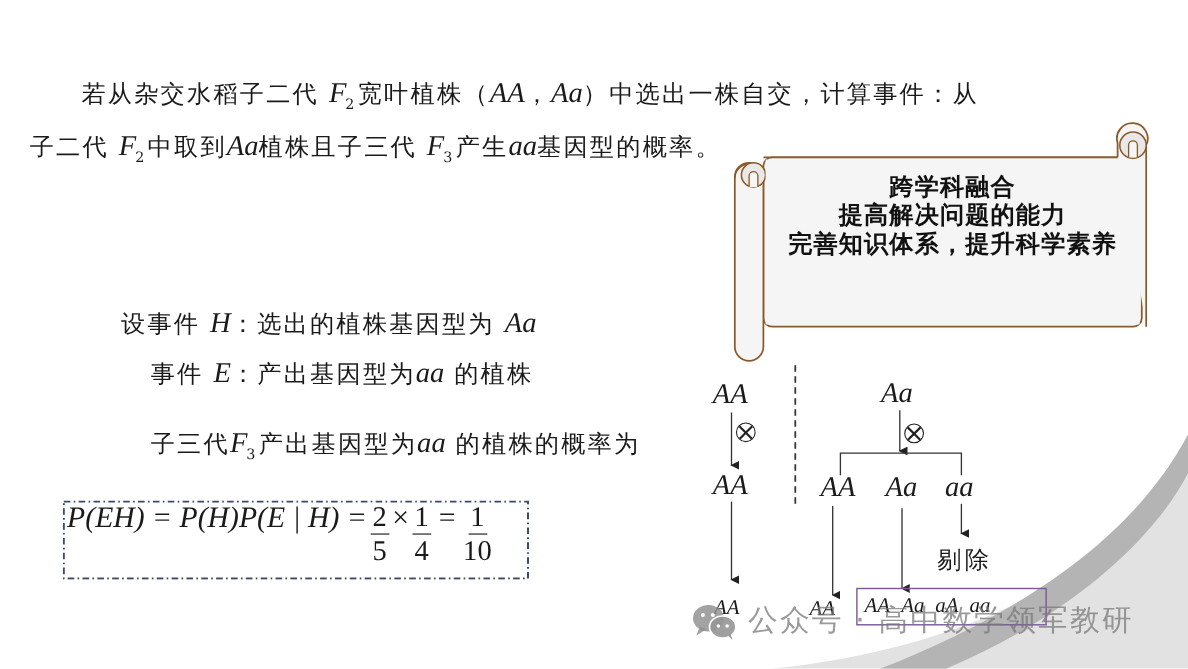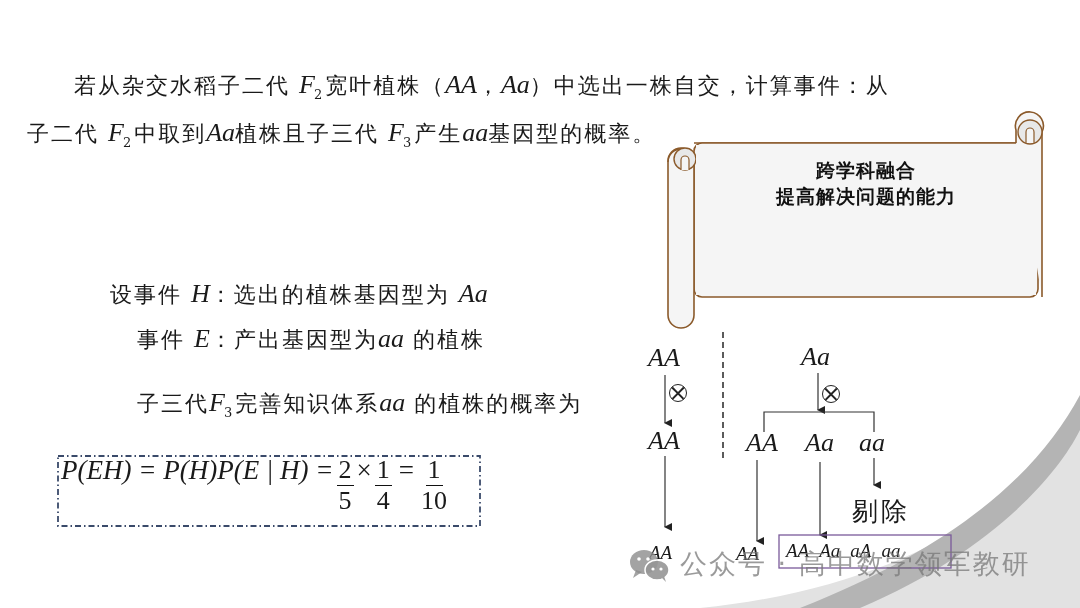--- a/index.html
+++ b/index.html
@@ -7,21 +7,21 @@
          font-family:"DejaVu Serif","Liberation Serif",serif; color:#1a1a1a; }
   .abs { position:absolute; }
   .cn { font-family:"DejaVu Serif","Liberation Serif",serif; }
   .line { position:absolute; white-space:nowrap; font-size:22px; letter-spacing:2px;text-align:center; }
   sub.s { font-size:13px; font-style:normal; vertical-align:-6px; margin-left:-1px; margin-right:1px; }
   .mi { font-family:"Liberation Serif",serif; font-style:italic; font-size:26px; letter-spacing:0; }
   
   .bgsvg { position:absolute; left:0; top:0; }
   
   .scroll-text { position:absolute; left:692px; top:157px; width:348px; text-align:center;
-                 font-size:19px; font-weight:bold; line-height:26px; color:#111; letter-spacing:1px; }
+                 font-size:22px; font-weight:bold; line-height:26px; color:#111; letter-spacing:1px; }
   .scroll-text div { white-space:nowrap; }
   
   .formula { position:absolute; left:57px; top:455px; width:424px; height:72px;
              border:2px dashed #3a4a6a; border-style:dashed; box-sizing:border-box; }
   .formula-inner { position:absolute; left:4px; top:0; height:72px; display:flex; align-items:flex-start;
                    font-family:"Liberation Serif",serif; font-size:27px; white-space:nowrap; }
   .frac { display:inline-flex; flex-direction:column; align-items:center; margin:0 3px; font-style:normal; font-size:26px; line-height:30px; }
   .frac .num { border-bottom:1.5px solid #111; padding:0 2px; }
   .it { font-style:italic; }
   .gen { position:absolute; font-family:"Liberation Serif",serif; font-style:italic; font-size:26px; white-space:nowrap; }
@@ -60,30 +60,31 @@
 
   <rect x="8" y="38" width="26" height="180" rx="13" fill="#f5f5f5" stroke="#8b5a2b" stroke-width="1.6"></rect>
   <path d="M8,52 A13,13 0 0 1 34,52" fill="none" stroke="#8b5a2b" stroke-width="1.4"></path>
   <circle cx="25" cy="49" r="11" fill="#e8e8e8" stroke="#8b5a2b" stroke-width="1.4"></circle>
   <path d="M21,60 L21,50 A4,4 0 0 1 29,50 L29,60" fill="#f5f5f5" stroke="#8b5a2b" stroke-width="1.2"></path>
   <rect x="36" y="35" width="340" height="150" fill="#f5f5f5"></rect>
 </svg>
 <div class="scroll-text cn">
   <div>跨学科融合</div>
   <div>提高解决问题的能力</div>
+  <div>完善知识体系，提升科学素养</div>
 </div>
 
 <div class="line cn" style="left:110px; top:279px;">
   <span>设事件</span> <span class="mi">H</span><span>：选出的植株基因型为</span> <span class="mi">Aa</span>
 </div>
 <div class="line cn" style="left:137px; top:324px;">
   <span>事件</span> <span class="mi">E</span><span>：产出基因型为</span><span class="mi">aa</span> <span>的植株</span>
 </div>
 <div class="line cn" style="left:137px; top:388px;">
-  <span>子三代</span><span class="mi">F</span><sub class="s">3</sub><span>完善知识体系</span><span class="mi">aa</span> <span>的植株的概率为</span>
+  <span>子三代</span><span class="mi">F</span><sub class="s">3</sub><span>产出基因型为</span><span class="mi">aa</span> <span>的植株的概率为</span>
 </div>
 
 <div class="formula" style="border:none;">
   <svg class="abs" style="left:0; top:0;" width="424" height="72">
     <rect x="1" y="1" width="422" height="70" fill="none" stroke="#3a4a6a" stroke-width="1.8" stroke-dasharray="6,3,1.5,3"></rect>
   </svg>
   <div class="formula-inner">
     <span class="it">P(EH) = P(H)P(E | H) = </span>
     <span class="frac">
         <span class="num">2</span>
@@ -129,21 +130,21 @@
 <div class="gen" style="left:648px; top:343px;">AA</div>
 <div class="otimes" style="left:669px; top:384px;"></div>
 <div class="gen" style="left:648px; top:426px;">AA</div>
 <div class="gen-sm" style="left:649px; top:542px;">AA</div>
 
 <div class="gen" style="left:801px; top:342px;">Aa</div>
 <div class="otimes" style="left:822px; top:385px;"></div>
 <div class="gen" style="left:746px; top:428px;">AA</div>
 <div class="gen" style="left:805px; top:428px;">Aa</div>
 <div class="gen" style="left:859px; top:428px;">aa</div>
-<div class="line cn" style="left:852px; top:494px; font-size:26px; letter-spacing:3px;">剔除</div>
+<div class="line cn" style="left:852px; top:494px; font-size:22px; letter-spacing:3px;">剔除</div>
 <div class="gen-sm" style="left:736px; top:543px;">AA</div>
 <div class="abs" style="left:786px; top:540px; display:flex; gap:10px;">
   <span class="gen-sm" style="position:static;">AA</span>
   <span class="gen-sm" style="position:static;">Aa</span>
   <span class="gen-sm" style="position:static;">aA</span>
   <span class="gen-sm" style="position:static;">aa</span>
 </div>
 
 <div class="watermark">
   <span class="wm-icon">

